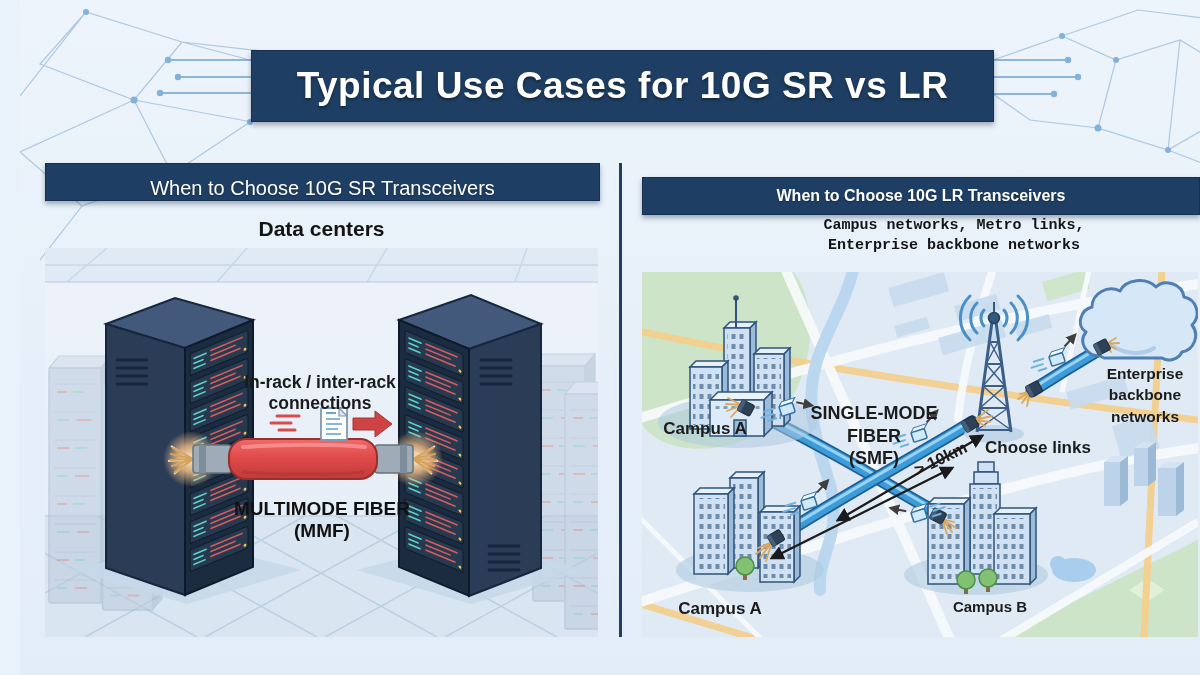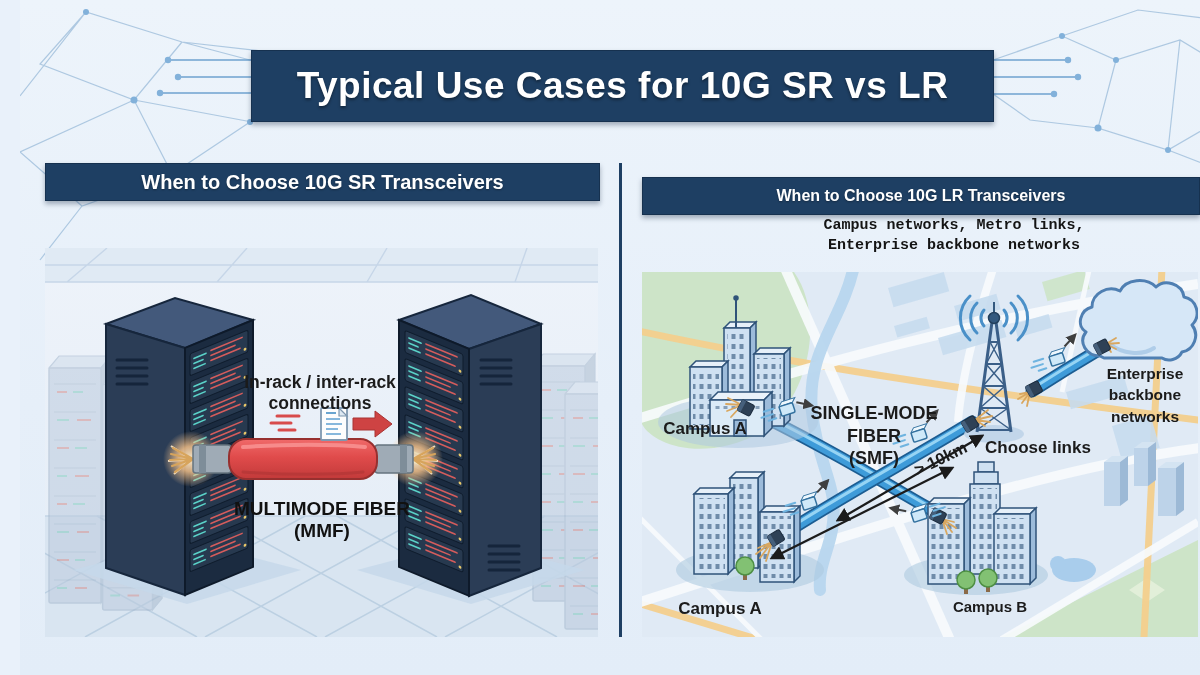--- a/index.html
+++ b/index.html
@@ -3,21 +3,21 @@
 <meta charset="utf-8">
 <style>
   html,body{margin:0;padding:0;}
   body{width:1200px;height:675px;overflow:hidden;background:#e9f1fa;font-family:"Liberation Sans",sans-serif;}
   #page{position:relative;width:1200px;height:675px;background:linear-gradient(180deg,#edf4fb 0%,#e6eff9 60%,#e3edf8 100%);margin-left:20px;}
   svg{display:block;}
   .banner{position:absolute;background:#1e3f63;border:1px solid #16314f;box-shadow:0 3px 5px rgba(15,35,60,.35);
           display:flex;align-items:center;justify-content:center;color:#fff;}
   #title-banner{left:231px;top:50px;width:741px;height:70px;font-size:37px;font-weight:bold;
                 text-shadow:0 2px 3px rgba(0,0,0,.4);letter-spacing:.5px;}
-  #left-header{left:25px;top:163px;width:553px;height:36px;font-size:20px;font-weight:bold;text-shadow:0 1px 2px rgba(0,0,0,.35);}
+  #left-header{left:25px;top:163px;width:553px;height:36px;font-size:20px;font-weight:normal;text-shadow:0 1px 2px rgba(0,0,0,.35);align-items:flex-end;}
   #right-header{left:622px;top:177px;width:556px;height:36px;font-size:16px;font-weight:bold;text-shadow:0 1px 2px rgba(0,0,0,.35);}
   #divider{position:absolute;left:599px;top:163px;width:3px;height:474px;background:#1e3f63;}
   .subtitle{position:absolute;color:#141414;font-weight:bold;text-align:center;}
   #left-subtitle{left:25px;top:217px;width:553px;font-size:21px;}
   #right-subtitle{left:656px;top:216px;width:556px;font-size:15px;line-height:1.3;font-family:Liberation Mono, monospace;}
   .scene{position:absolute;overflow:hidden;}
   #left-scene{left:25px;top:248px;width:553px;height:389px;}
   #right-scene{left:622px;top:272px;width:556px;height:365px;}
   .lbl{position:absolute;font-weight:bold;color:#1b1b1b;text-align:center;line-height:1.22;}
   #lbl-inrack{left:200px;top:372px;width:200px;font-size:17.5px;}
@@ -68,20 +68,21 @@
     <span>Typical Use Cases for 10G SR vs LR</span>
   </div>
   <div id="left-header" class="banner">
     <span>When to Choose 10G SR Transceivers</span>
   </div>
   <div id="right-header" class="banner">
     <span>When to Choose 10G LR Transceivers</span>
   </div>
   <div id="divider"></div>
 
+  <div id="left-subtitle" class="subtitle">Data centers</div>
   <div id="right-subtitle" class="subtitle">
     <div>Campus networks, Metro links,</div>
     <div>Enterprise backbone networks</div>
   </div>
 
   <div id="left-scene" class="scene">
   <svg width="553" height="389" viewBox="0 0 553 389">
     <defs>
       <linearGradient id="wallG" x1="0" y1="0" x2="0" y2="1">
         <stop offset="0" stop-color="#eef3fa"></stop>

